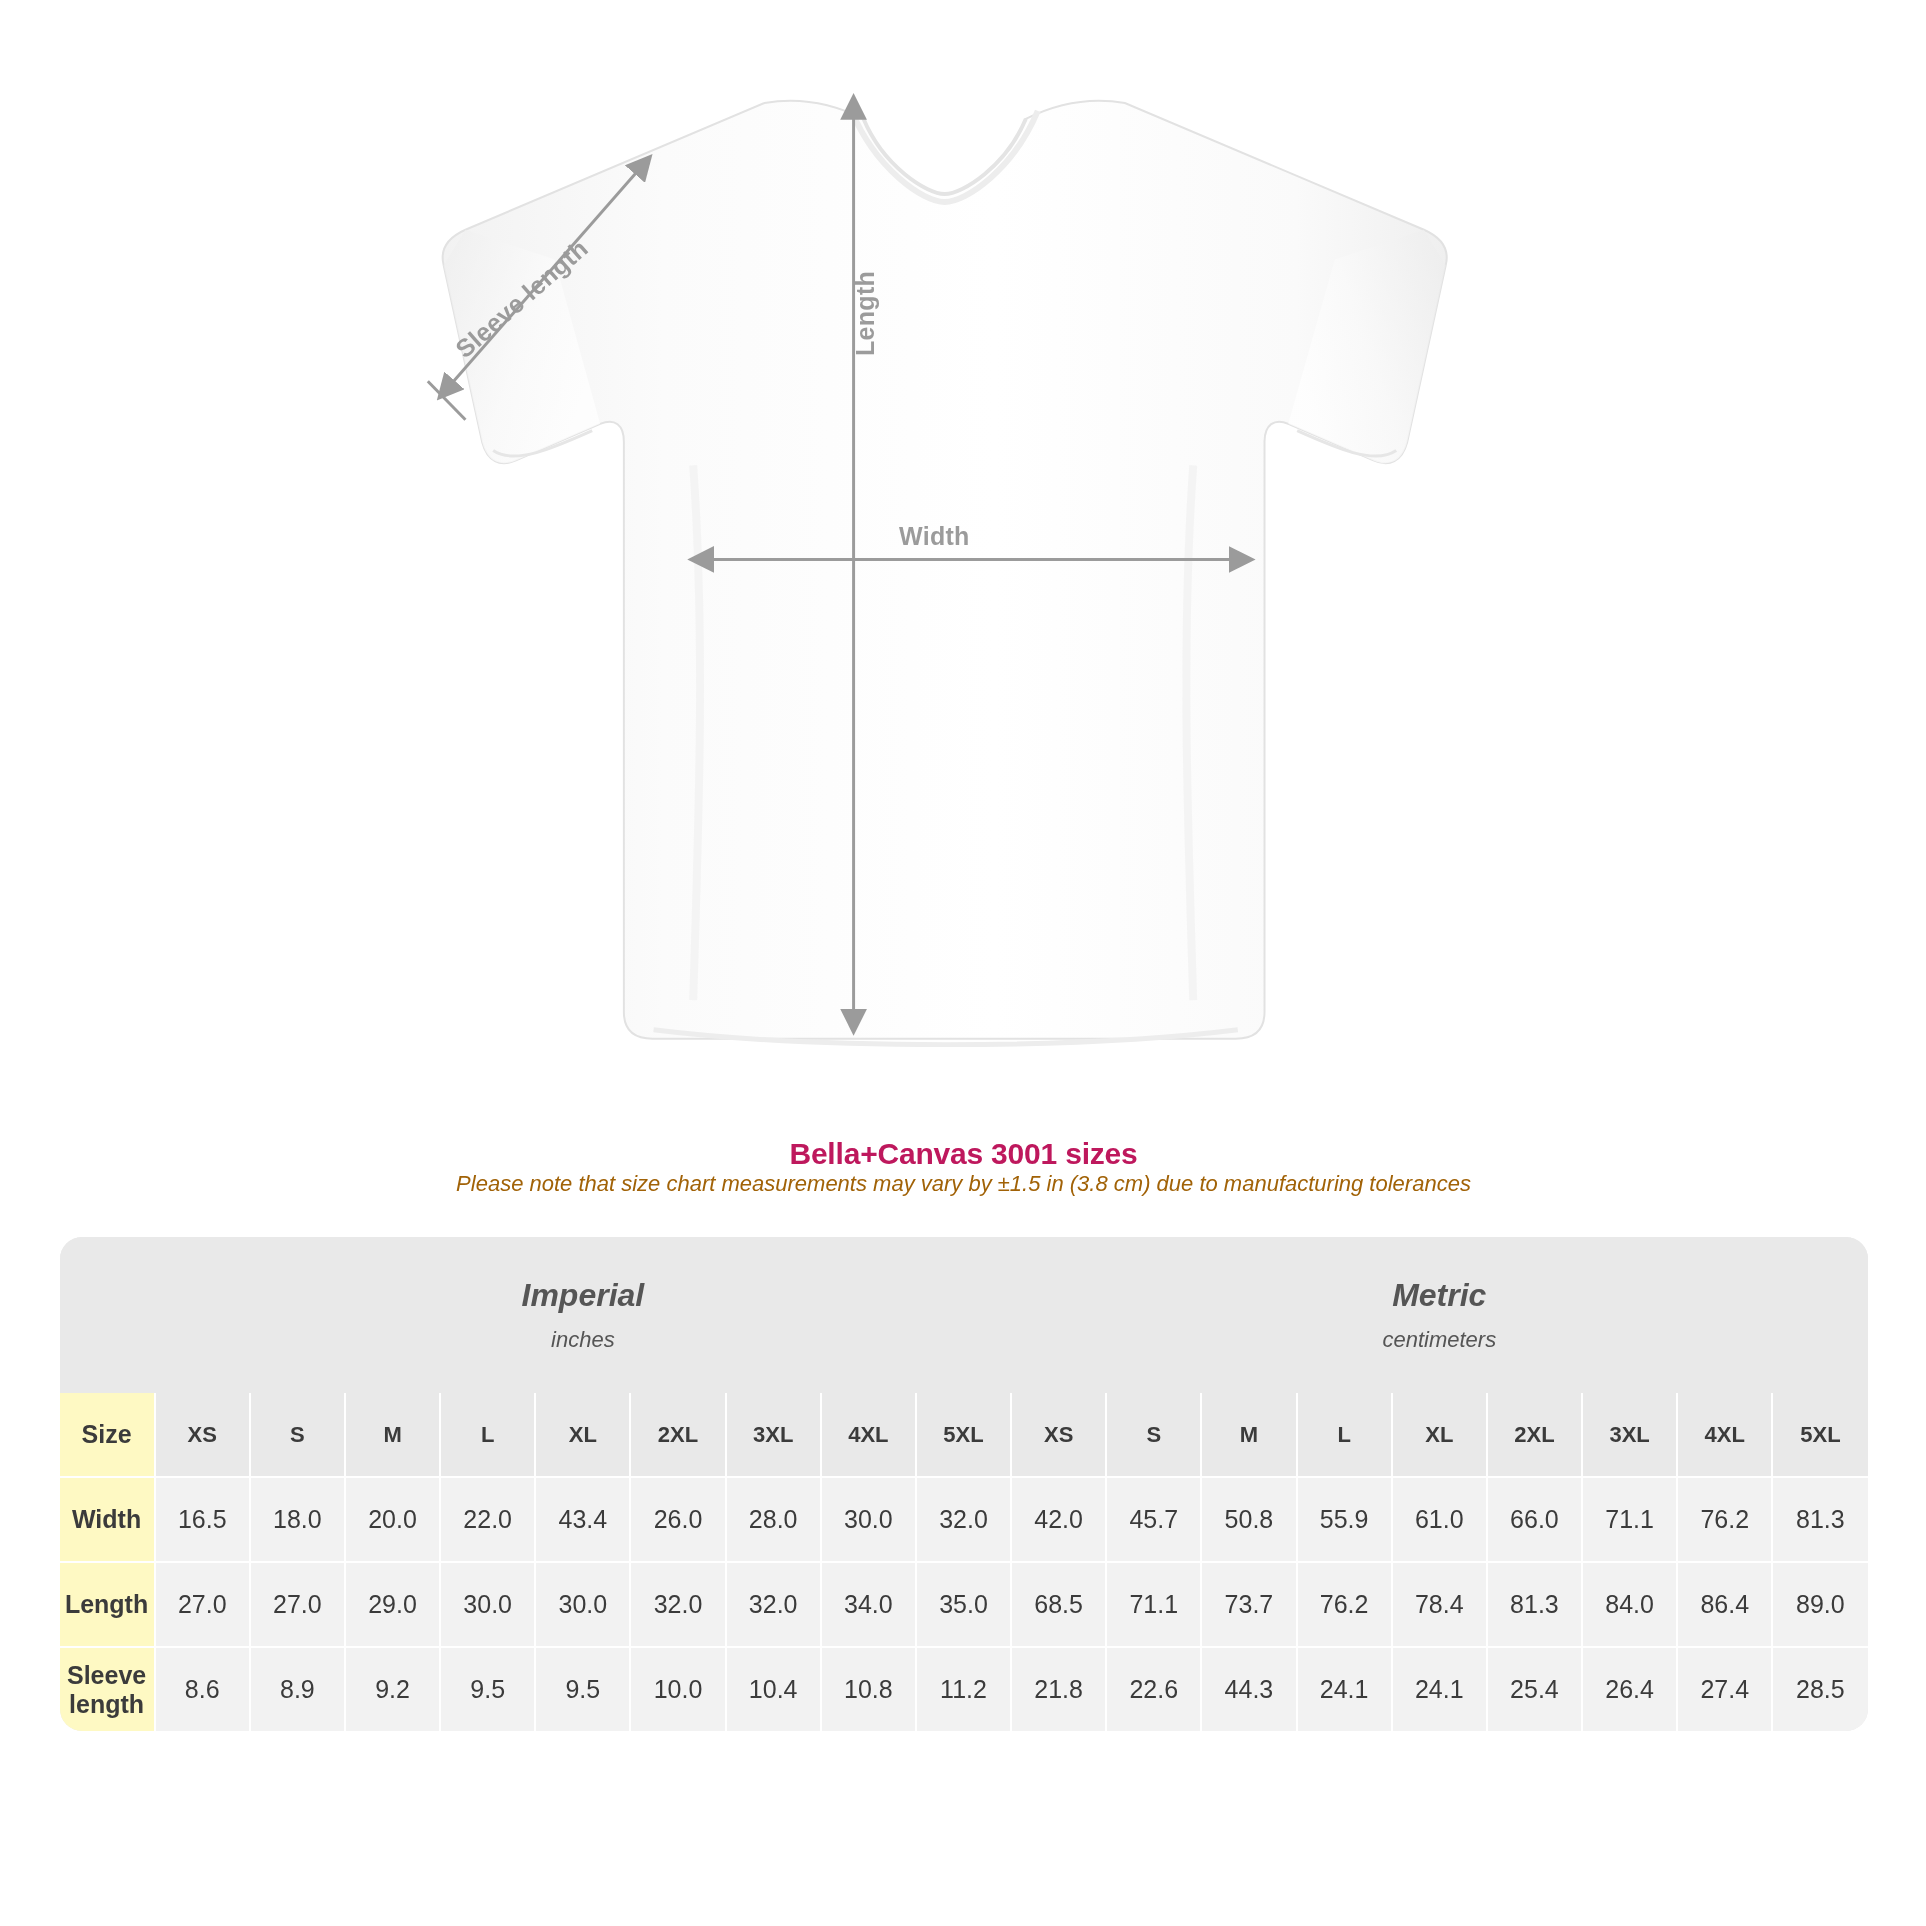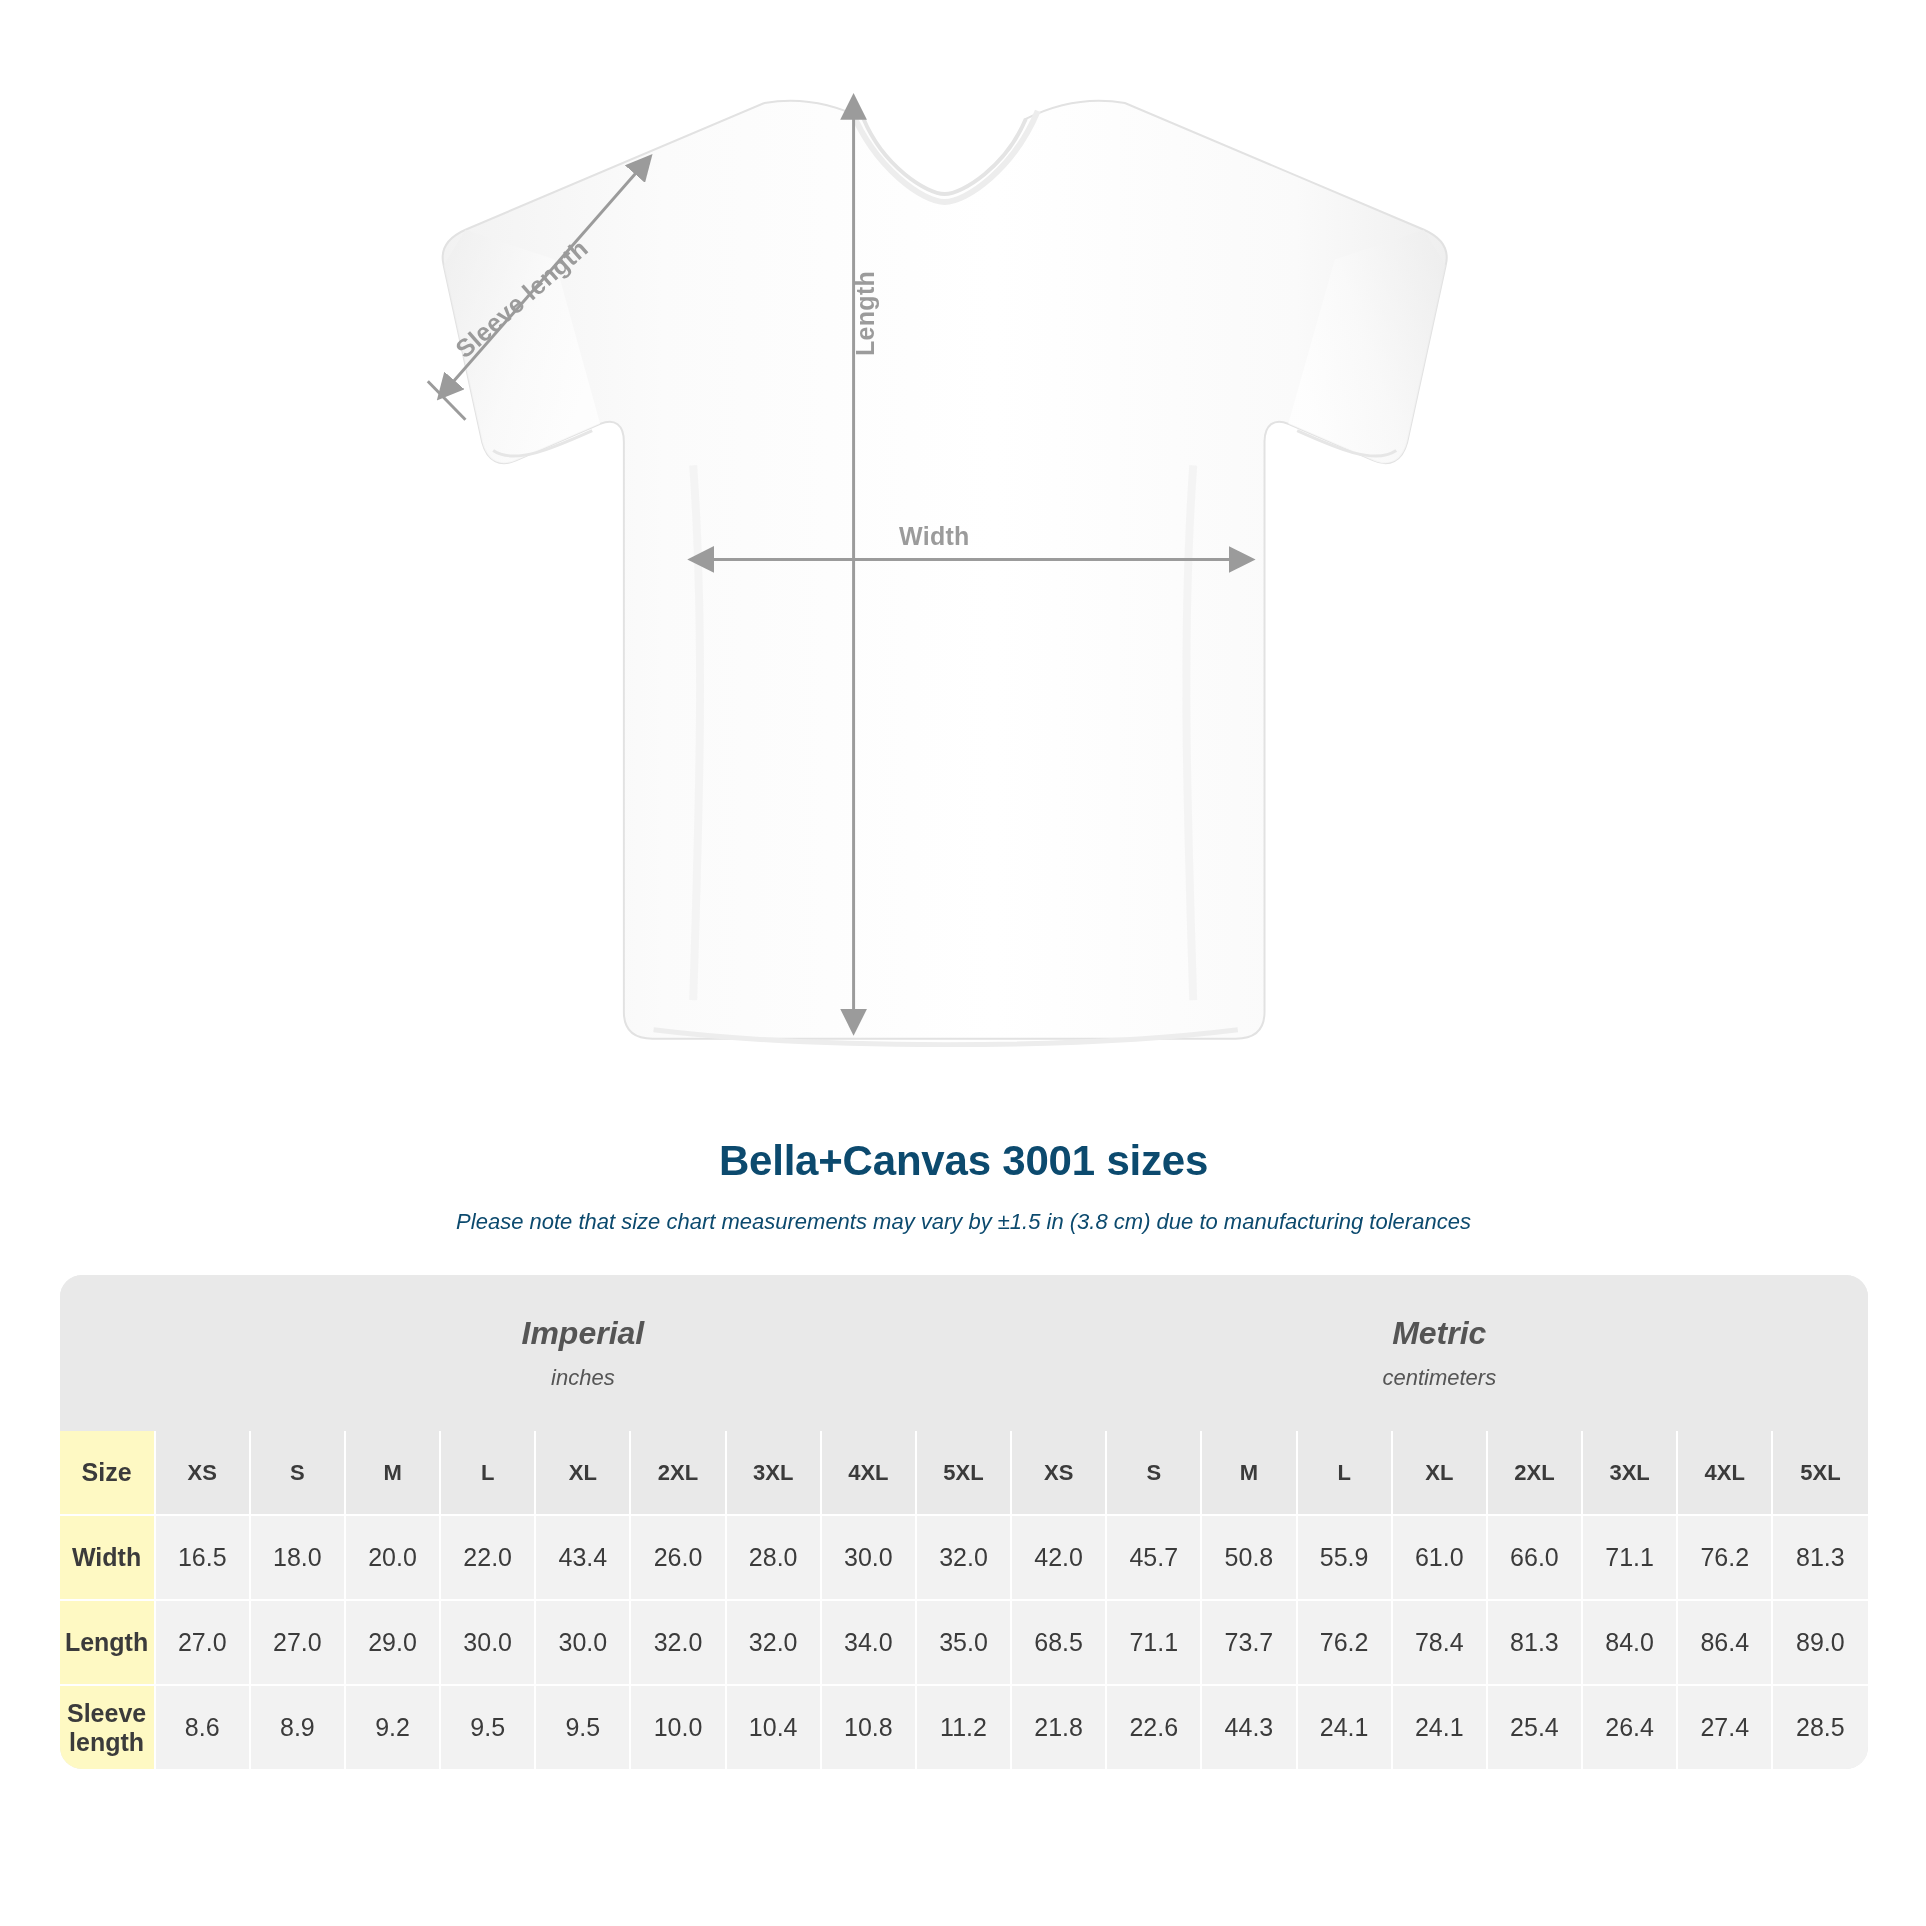--- a/index.html
+++ b/index.html
@@ -56,30 +56,30 @@
     transform: rotate(-41deg);
     transform-origin: left top;
   }
 
   
   .title-block {
     text-align: center;
     margin-top: 28px;
   }
   .chart-title {
-    font-size: 42px;
-    font-weight: bold;
-    color: #0c4a6e;
+    font-size: 30px;
+    font-weight: bold;
+    color: #be185d;
     letter-spacing: -0.2px;
   }
   .chart-note {
     font-size: 22px;
     font-style: italic;
-    color: #0c4a6e;
-    margin-top: 24px;
+    color: #a16207;
+    margin-top: 0;
   }
 
   
   .table-wrap {
     margin: 40px auto 0 auto;
     width: 1808px;
     border-radius: 22px;
     overflow: hidden;
     background: #e9e9e9;
   }

